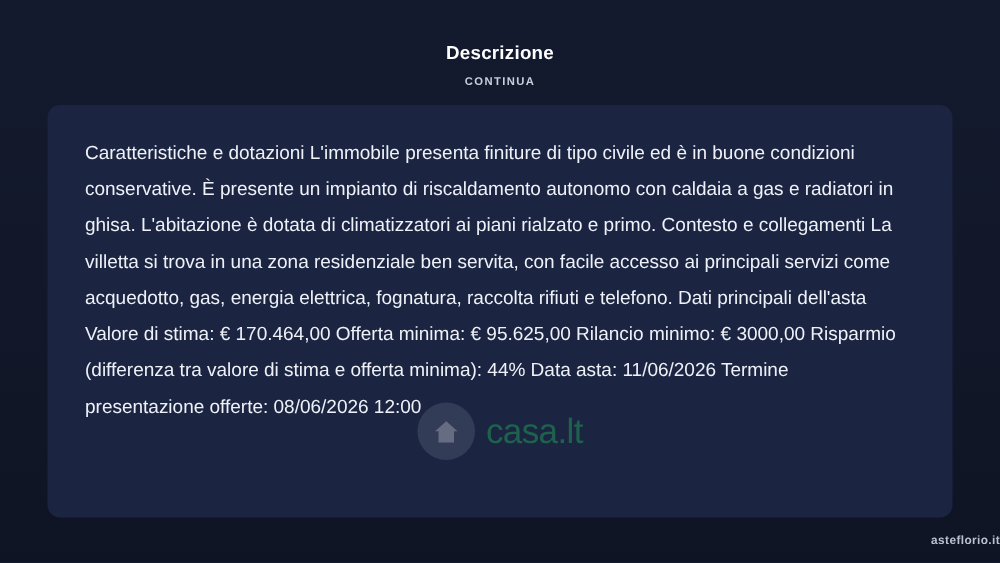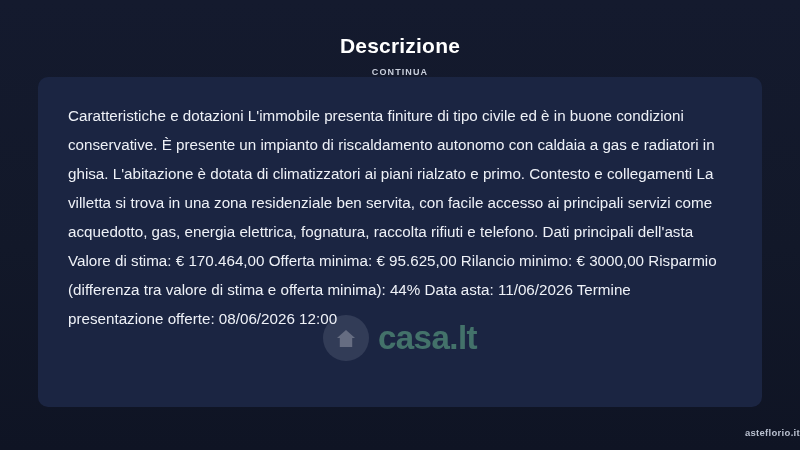--- a/index.html
+++ b/index.html
@@ -19,35 +19,36 @@
     height: 450px;
     background: linear-gradient(180deg, #141a2e 0%, #121829 55%, #0f1424 100%);
     box-sizing: border-box;
     display: flex;
     flex-direction: column;
     align-items: center;
   }
   .title {
     margin-top: 34px;
     color: #ffffff;
-    font-size: 21px;
+    font-size: 15px;
     font-weight: bold;
     letter-spacing: 0.2px;
     text-align: left;
   }
   .continua {
     margin-top: 9px;
     color: #c8cedb;
     font-size: 9px;
     font-weight: bold;
     letter-spacing: 1.1px;
     text-align: center;
   }
   .card {
     position: relative;
+    margin-top: 14px;
     width: 724px;
     height: 330px;
     background: #1b2542;
     border-radius: 10px;
     box-sizing: border-box;
     padding: 24px 32px 24px 30px;
     overflow: hidden;
   }
   .body-text {
     position: relative;
@@ -80,24 +81,24 @@
     align-items: center;
     justify-content: center;
   }
   .wm-house {
     width: 20px;
     height: 19px;
     position: relative;
   }
   .wm-house svg { display: block; }
   .wm-text {
-    color: #86efac;
-    font-size: 33px;
+    color: #22c55e;
+    font-size: 28px;
     letter-spacing: -0.5px;
-    font-weight: bold;
+    font-weight: normal;
   }
   .footer {
     position: absolute;
     bottom: 12px;
     left: 0;
     right: 0;
     text-align: right;
     color: #b9c0cf;
     font-size: 9.5px;
     font-weight: bold;

